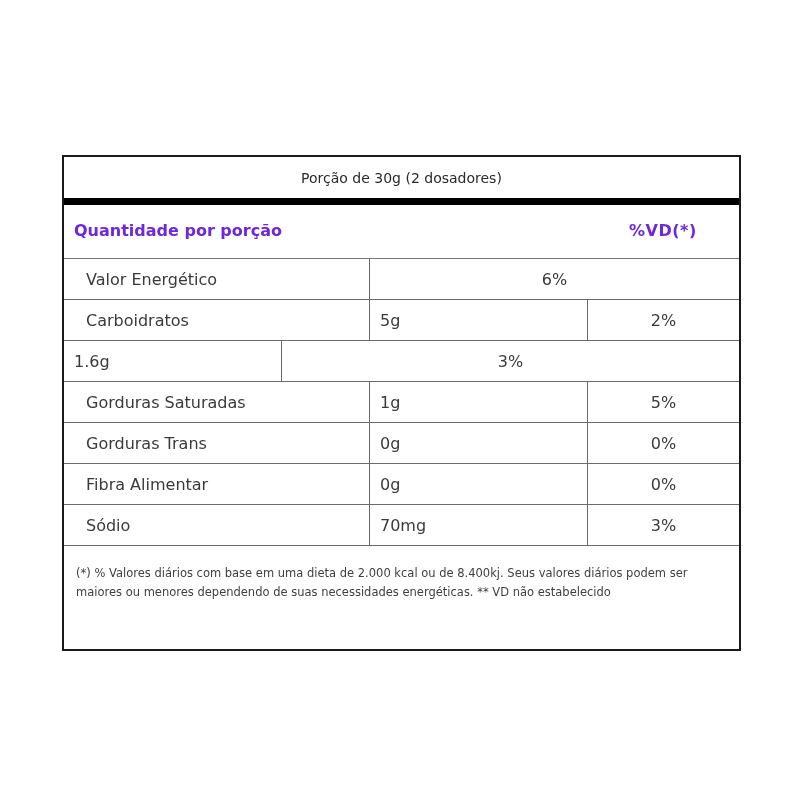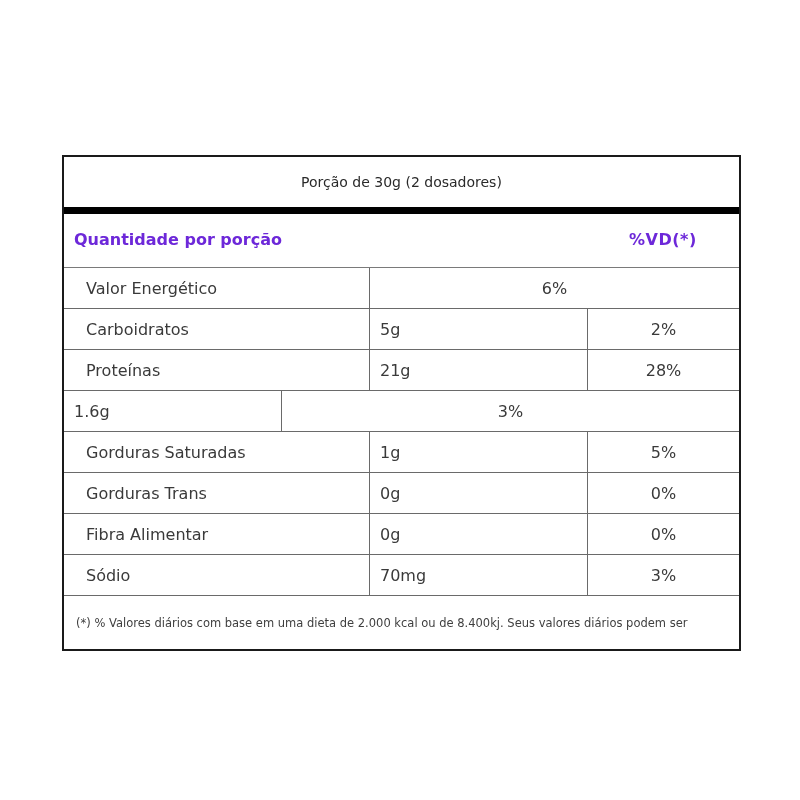--- a/index.html
+++ b/index.html
@@ -2,21 +2,21 @@
 <html><head>
   <meta charset="utf-8">
   <style>
     html, body { margin: 0; padding: 0; background: #ffffff; }
     body { width: 800px; height: 800px; position: relative; font-family: "DejaVu Sans", sans-serif; color: #3a3a3a; }
     .table {
       position: absolute; left: 62px; top: 155px; width: 675px; height: 492px;
       border: 2px solid #1a1a1a; box-sizing: content-box;
     }
     .portion {
-      height: 50px; display: flex; align-items: center; justify-content: center;
+      height: 41px; display: flex; align-items: center; justify-content: center;
       font-size: 14px; color: #2a2a2a;
     }
     .thickbar { height: 7px; background: #000; }
     .head {
       height: 53px; position: relative; border-bottom: 1px solid #7a7a7a;
       font-weight: bold; font-size: 16px; color: #6d28d9;
     }
     .head .qty { position: absolute; left: 10px; top: 16px; }
     .head .vd { position: absolute; left: 565px; top: 16px; letter-spacing: 0.5px; text-align: right; }
     .row { height: 40px; display: flex; border-bottom: 1px solid #6a6a6a; font-size: 16px; color: #3a3a3a; }
@@ -41,25 +41,20 @@
   <div class="row">
     <div class="c1">Valor Energético</div>
     <div class="c3">6%</div>
   </div>
   <div class="row">
     <div class="c1">Carboidratos</div>
     <div class="c2">5g</div>
     <div class="c3">2%</div>
   </div>
   <div class="row">
-    <div class="c1">Proteínas</div>
-    <div class="c2">21g</div>
-    <div class="c3">28%</div>
-  </div>
-  <div class="row">
     <div class="c2">1.6g</div>
     <div class="c3">3%</div>
   </div>
   <div class="row">
     <div class="c1">Gorduras Saturadas</div>
     <div class="c2">1g</div>
     <div class="c3">5%</div>
   </div>
   <div class="row">
     <div class="c1">Gorduras Trans</div>
@@ -72,14 +67,15 @@
     <div class="c3">0%</div>
   </div>
   <div class="row">
     <div class="c1">Sódio</div>
     <div class="c2">70mg</div>
     <div class="c3">3%</div>
   </div>
 
   <div class="foot">
     <div>(*) % Valores diários com base em uma dieta de 2.000 kcal ou de 8.400kj. Seus valores diários podem ser</div>
+    <div>maiores ou menores dependendo de suas necessidades energéticas. ** VD não estabelecido</div>
   </div>
 </div>
 
 </body></html>

